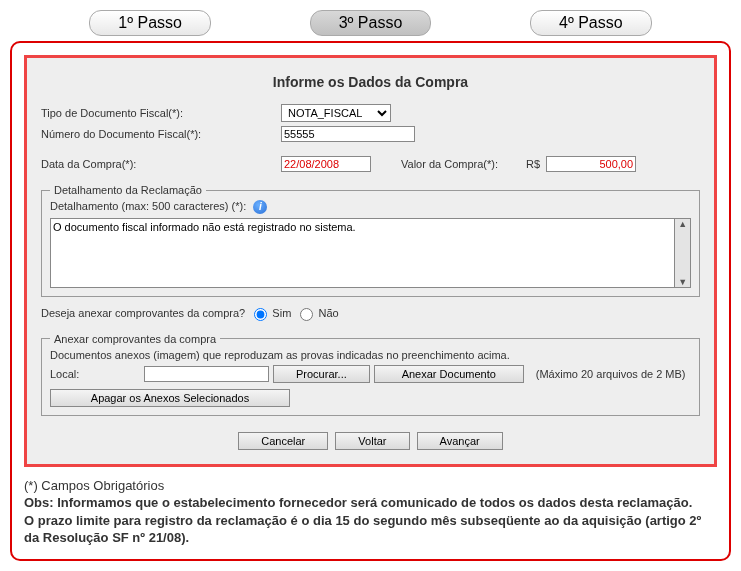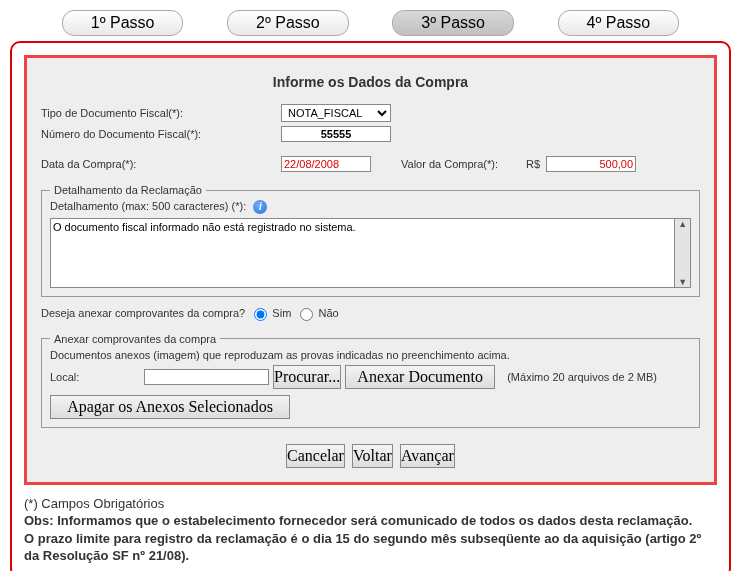--- a/index.html
+++ b/index.html
@@ -55,21 +55,21 @@
     width: 240px;
   }
   select, input[type="text"] {
     border: 1px solid #888;
     font-size: 11px;
     padding: 1px 2px;
     background: #fff;
     font-family: Verdana, Arial, sans-serif;
   }
   select { width: 110px; }
-  .field-doc { width: 110px; font-weight: bold; text-align: center; }
+  .field-doc { width: 134px; font-weight: normal; }
   .field-date { width: 90px; color: #d00; }
   .field-valor { width: 90px; text-align: right; color: #d00; }
   .valor-label { margin-left: 30px; margin-right: 10px; }
   .rs { margin-left: 18px; margin-right: 6px; }
   fieldset {
     border: 1px solid #999;
     margin: 12px 0 8px 0;
     padding: 4px 8px 8px 8px;
   }
   legend {
@@ -114,23 +114,23 @@
     justify-content: space-between;
     align-items: center;
     font-size: 9px;
     color: #555;
   }
   .radio-row { margin: 10px 0; }
   input[type="radio"] { margin: 0 2px 0 6px; vertical-align: middle; }
   .btn {
     background: linear-gradient(#f4f4f4,#dcdcdc);
     border: 1px solid #888;
-    font-size: 16px;
-    padding: 2px 0;
-    font-family: Liberation Serif, serif;
+    font-size: 11px;
+    padding: 2px 22px;
+    font-family: Liberation Sans, sans-serif;
     cursor: pointer;
   }
   .file-path {
     width: 125px;
     background: #ddd;
     border: 1px solid #999;
   }
   .anexar-row { display:flex; align-items:center; gap:4px; margin-top:4px; flex-wrap:wrap;}
   .anexar-row .lbl { width:90px; }
   .hint-right { margin-left: 8px; }
@@ -143,21 +143,20 @@
     font-size: 13px;
     line-height: 1.35;
   }
   .footer .bold { font-weight: bold; }
 </style>
 </head>
 <body>
 
 <div class="tabs">
   <button class="tab">1º Passo</button>
-  <button class="tab">2º Passo</button>
   <button class="tab active">3º Passo</button>
   <button class="tab">4º Passo</button>
 </div>
 
 <div class="main-panel">
   <div class="inner-panel">
     <h2>Informe os Dados da Compra</h2>
 
     <div class="row">
       <span class="label">Tipo de Documento Fiscal(*):</span>

